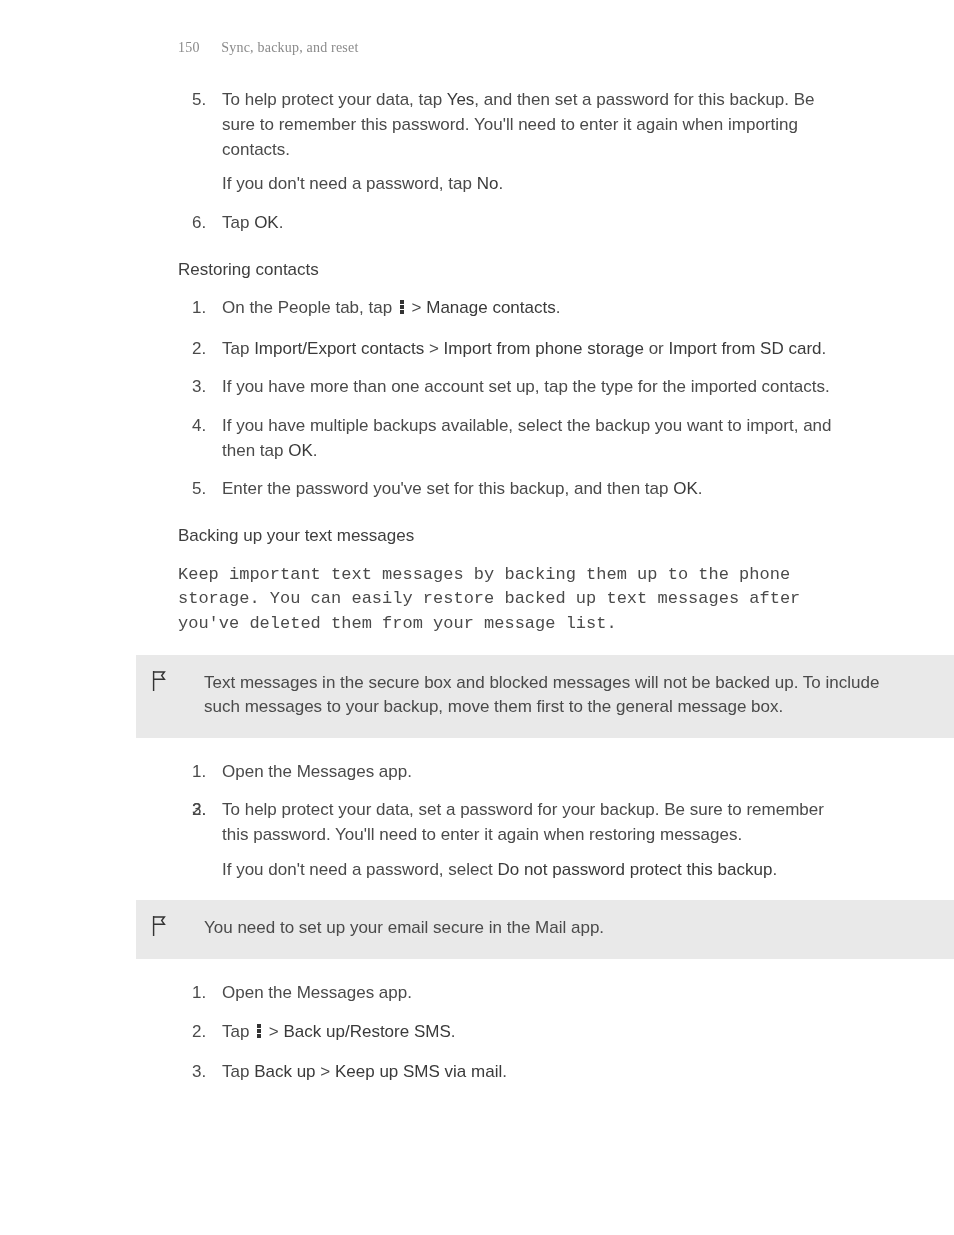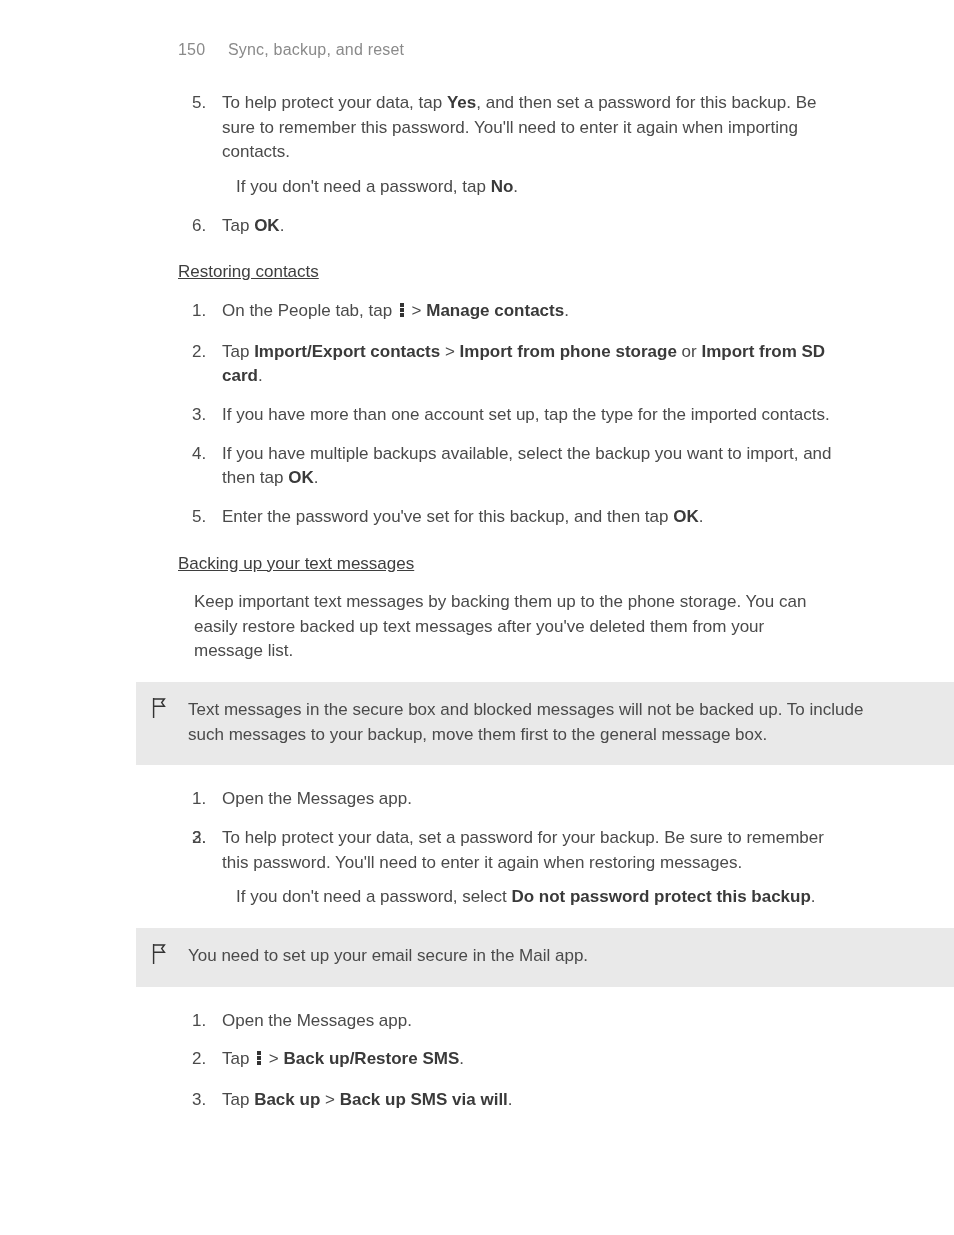--- a/index.html
+++ b/index.html
@@ -13,23 +13,24 @@
   }
   .page {
     width: 954px;
     min-height: 1235px;
     margin: 0 auto;
     box-sizing: border-box;
     position: relative;
   }
   .header {
     padding: 38px 0 0 178px;
-    font-size: 16px;
+    font-size: 14px;
     color: #8a8a8a;
     letter-spacing: 0.2px;
+    font-family: Liberation Serif, serif;
   }
   .header .pnum {
     display: inline-block;
     margin-right: 18px;
   }
   .content {
     padding: 30px 118px 0 178px;
   }
   ol.steps {
     list-style: none;
@@ -41,35 +42,35 @@
     padding: 0 0 0 44px;
     margin: 0 0 14px 0;
   }
   ol.steps > li .num {
     position: absolute;
     left: 14px;
     top: 0;
     color: #4a4a4a;
   }
   .para {
-    margin: 10px 0 0 14px;
+    margin: 10px 0 0 0;
   }
   .bold {
-    font-weight: 700;
+    font-weight: 400;
     color: #3a3a3a;
   }
   h3.section {
     font-size: 17px;
     font-weight: 400;
     color: #3e3e3e;
     margin: 22px 0 14px 0;
-    text-decoration: underline;
   }
   .body-text {
-    margin: 0 0 18px 16px;
+    margin: 0 0 18px 0;
+    font-family: Liberation Mono, monospace;
   }
   .callout {
     background: #e9e9e9;
     margin: 14px 0 22px -42px;
     padding: 16px 118px 18px 42px;
     position: relative;
     width: 702px;
     box-sizing: content-box;
     display: block;
   }
@@ -79,21 +80,21 @@
     top: 14px;
   }
   .callout .flag svg {
     width: 18px;
     height: 24px;
     stroke: #333;
     fill: none;
     stroke-width: 1.6;
   }
   .callout .ctext {
-    margin-left: 10px;
+    margin-left: 26px;
   }
   .overflow-icon {
     display: inline-block;
     vertical-align: -2px;
     margin: 0 2px;
   }
   .overflow-icon svg {
     width: 6px;
     height: 16px;
   }
@@ -220,19 +221,19 @@
           <span>Tap </span><span class="overflow-icon"><svg viewBox="0 0 6 16">
                 <rect x="1" y="1" width="4" height="4"></rect>
                 <rect x="1" y="6" width="4" height="4"></rect>
                 <rect x="1" y="11" width="4" height="4"></rect>
               </svg></span><span> &gt; </span><span class="bold">Back up/Restore SMS</span><span>.</span>
         </span>
       </li>
       <li>
         <span class="num">3.</span>
         <span>
-          <span>Tap </span><span class="bold">Back up</span><span> &gt; </span><span class="bold">Back up SMS via will</span><span>.</span>
+          <span>Tap </span><span class="bold">Back up</span><span> &gt; </span><span class="bold">Keep up SMS via mail</span><span>.</span>
         </span>
       </li>
     </ol>
 
   </div>
 </div>
 
 </body></html>

